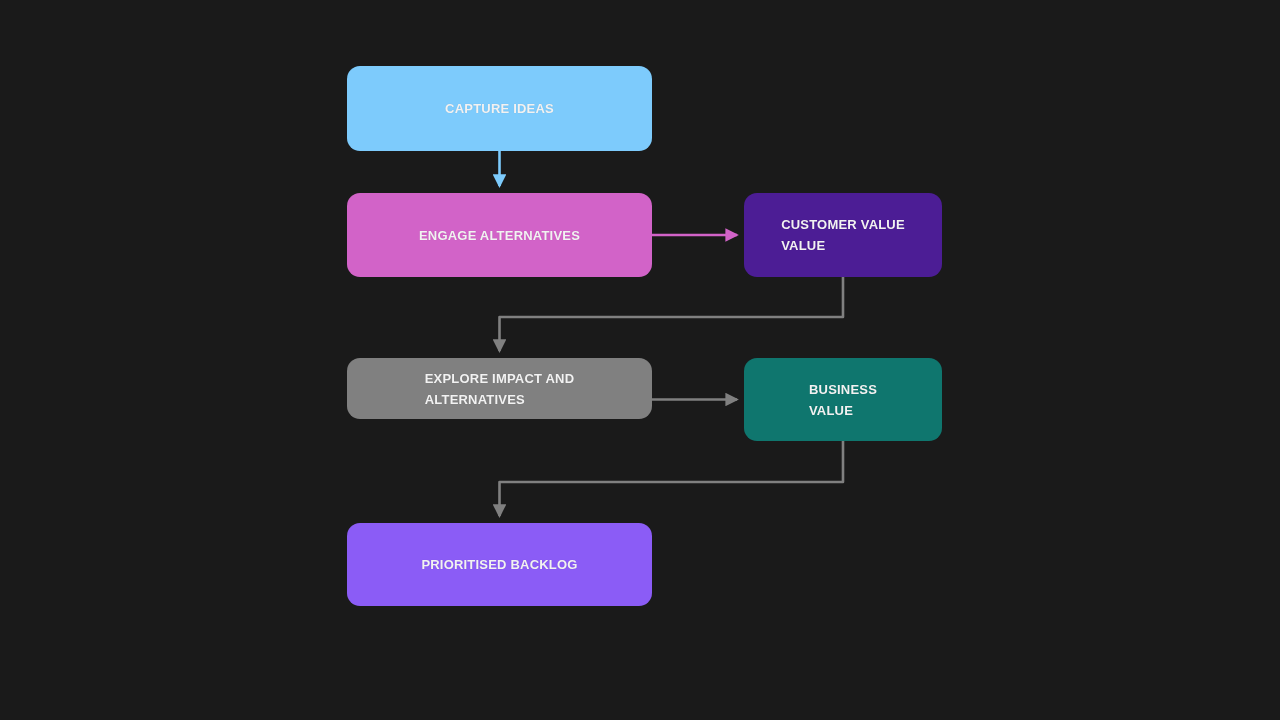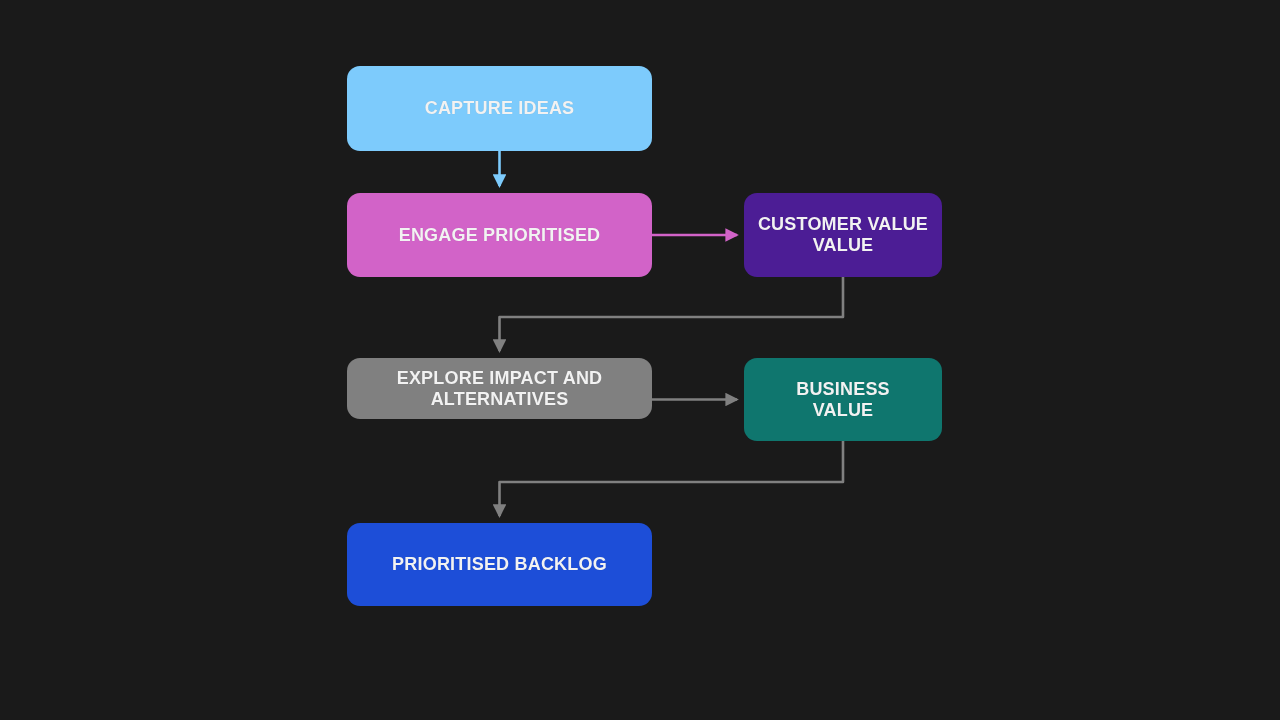--- a/index.html
+++ b/index.html
@@ -26,25 +26,25 @@
     width: 1280px;
     height: 720px;
     pointer-events: none;
   }
   .node {
     position: absolute;
     box-sizing: border-box;
     display: flex;
     align-items: center;
     justify-content: center;
-    text-align: center;
+    text-align: left;
     border-radius: 13px;
     color: #f2f2f2;
     font-weight: bold;
-    font-size: 18px;
+    font-size: 13px;
     letter-spacing: 0.2px;
     line-height: 21px;
     padding: 4px 10px;
     text-shadow: 0 0 1px rgba(0,0,0,0.15);
   }
   .node-label {
     display: block;
     white-space: pre-line;
   }
 </style>
@@ -72,32 +72,32 @@
         <path d="M 652 399.5 L 737 399.5" fill="none" stroke="#808080" stroke-width="2.6" stroke-linejoin="round" stroke-linecap="butt" marker-end="url(#arrow-gray)"></path>
         <path d="M 843 441 L 843 482 L 499.5 482 L 499.5 516" fill="none" stroke="#808080" stroke-width="2.6" stroke-linejoin="round" stroke-linecap="butt" marker-end="url(#arrow-gray)"></path>
       </g>
   </svg>
 
   <div id="node-group">
       <div class="node" style="left: 347px; top: 66px; width: 305px; height: 85px; background: rgb(125, 203, 252);">
         <span class="node-label">CAPTURE IDEAS</span>
       </div>
       <div class="node" style="left: 347px; top: 193px; width: 305px; height: 84px; background: rgb(210, 99, 200);">
-        <span class="node-label">ENGAGE PRIORITISED</span>
+        <span class="node-label">ENGAGE ALTERNATIVES</span>
       </div>
       <div class="node" style="left: 744px; top: 193px; width: 198px; height: 84px; background: #4c1d95;">
         <span class="node-label">CUSTOMER VALUE
 VALUE</span>
       </div>
       <div class="node" style="left: 347px; top: 358px; width: 305px; height: 61px; background: rgb(128, 128, 128);">
         <span class="node-label">EXPLORE IMPACT AND
 ALTERNATIVES</span>
       </div>
       <div class="node" style="left: 744px; top: 358px; width: 198px; height: 83px; background: #0f766e;">
         <span class="node-label">BUSINESS
 VALUE</span>
       </div>
-      <div class="node" style="left: 347px; top: 523px; width: 305px; height: 83px; background: #1d4ed8;">
+      <div class="node" style="left: 347px; top: 523px; width: 305px; height: 83px; background: #8b5cf6;">
         <span class="node-label">PRIORITISED BACKLOG</span>
       </div>
     </div>
 
 </div>
 
 </body></html>

